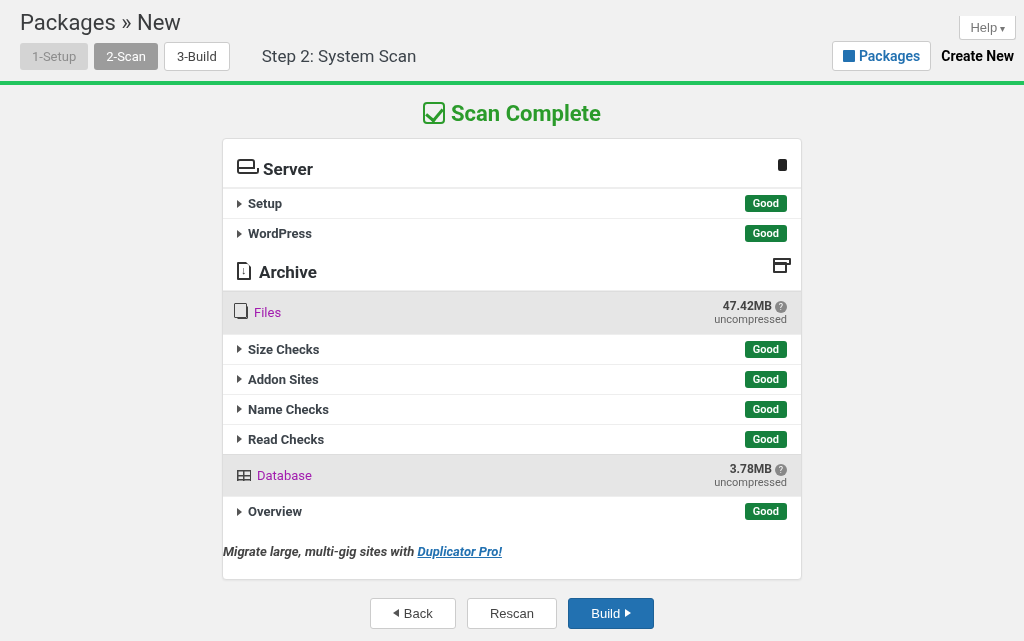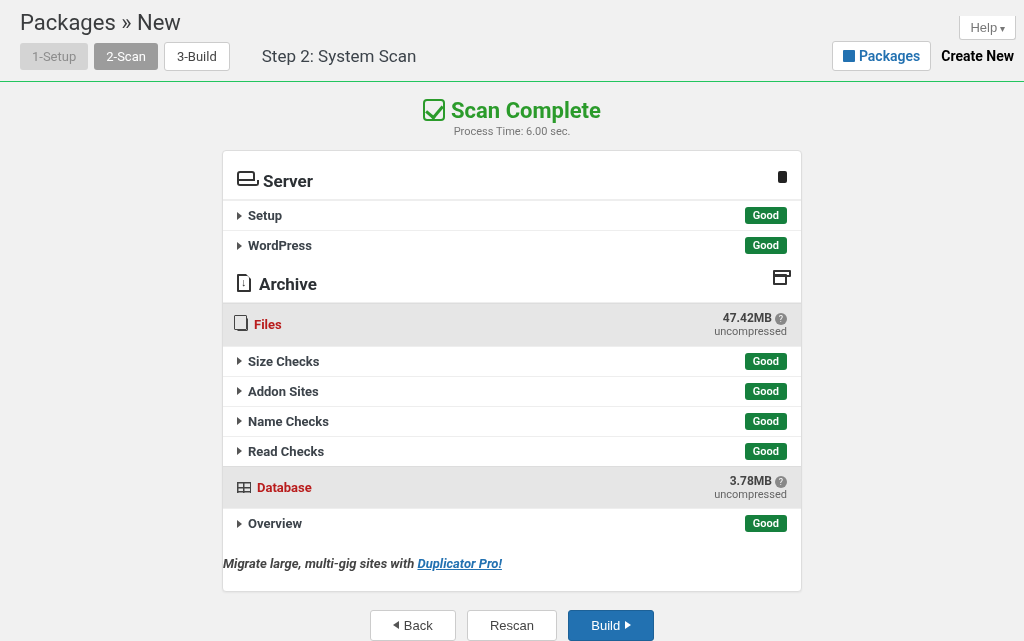--- a/index.html
+++ b/index.html
@@ -2,21 +2,21 @@
 <html><head>
 <meta charset="utf-8">
 <style>
   * { box-sizing: border-box; margin: 0; padding: 0; }
   body { font-family: -apple-system, "Segoe UI", Roboto, Arial, sans-serif; background: #f1f1f1; font-size: 13px; color: #3c434a; width: 1024px; height: 641px; overflow: hidden; }
   .top-right { position: absolute; right: 8px; top: 16px; }
   .help-btn { background: #fff; border: 1px solid #ccc; border-top: none; padding: 4px 10px; color: #777; font-size: 13px; border-radius: 0 0 3px 3px; }
   .help-btn::after { content: ' ▾'; font-size: 10px; }
   .page-head { padding: 10px 20px 6px; }
   .page-head h1 { font-size: 22px; font-weight: 400; color: #3a3c3e; }
-  .toolbar { display: flex; align-items: center; padding: 0 10px 10px 20px; border-bottom: 1px solid #22c55e; }
+  .toolbar { display: flex; align-items: center; padding: 0 10px 10px 20px; border-bottom: 4px solid #22c55e; }
   .step-pill { border-radius: 3px; padding: 6px 12px; margin-right: 6px; font-size: 13px; }
   .step-off { background: #d4d4d4; color: #8d8d8d; }
   .step-on { background: #9c9c9c; color: #fff; }
   .step-plain { background: #fff; border:1px solid #ccc; color:#444; }
   .step-title { font-size: 17px; margin-left: 26px; color:#3c434a; }
   .spacer { flex: 1; }
   .pkg-link { background:#fff; border:1px solid #ccc; border-radius:3px; padding:6px 10px; margin-right:10px; color:#2271b1; font-weight:600; font-size:14px; }
   .pkg-icon { display:inline-block; width:12px; height:12px; background:#2271b1; margin-right:4px; border-radius:1px; vertical-align:-1px; }
   .create-link { font-weight:700; color:#000; font-size:14px; }
   .scan-head { text-align:center; margin-top:16px; }
@@ -36,21 +36,21 @@
   .archive-icon::before{ content:''; position:absolute; right:-2px; top:-2px; width:0; height:0; border-left:5px solid transparent; border-top:5px solid #fff; }
   .archive-icon::after { content:'↓'; position:absolute; left:2px; top:0; font-size:11px; font-weight:700; color:#333; }
   .box-icon { display:inline-block; width:14px; height:11px; border:2px solid #333; border-radius:1px; position:relative; }
   .box-icon::after { content:''; position:absolute; left:-2px; top:-6px; width:14px; height:3px; border:2px solid #333; border-radius:1px; }
   .row { display:flex; align-items:center; padding:6px 14px; border-top:1px solid #eee; }
   .row:first-of-type { border-top:none; }
   .row .label { font-weight:700; color:#3c434a; }
   .caret { display:inline-block; width:0; height:0; border-top:4px solid transparent; border-bottom:4px solid transparent; border-left:5px solid #555; margin-right:6px; }
   .badge { margin-left:auto; background:#15803d; color:#fff; font-size:11px; padding:2px 8px; border-radius:3px; font-weight:600; }
   .subhead { background:#e6e6e6; display:flex; align-items:center; padding:7px 14px; border-top:1px solid #ddd; }
-  .subhead .st { font-weight:700; color:#b91c1c; }
+  .subhead .st { font-weight:400; color:#a21caf; }
   .sub-icon { margin-right:6px; }
   .copy-icon { display:inline-block; position:relative; width:11px; height:13px; border:1.5px solid #444; border-radius:1px; }
   .copy-icon::after { content:''; position:absolute; left:-4px; top:-4px; width:11px; height:13px; border:1.5px solid #444; border-radius:1px; background:#e6e6e6; }
   .grid-icon { display:inline-block; width:14px; height:11px; background:linear-gradient(#444 0 0) 0 0/100% 1.5px no-repeat, linear-gradient(#444 0 0) 0 50%/100% 1.5px no-repeat, linear-gradient(#444 0 0) 0 100%/100% 1.5px no-repeat, linear-gradient(#444 0 0) 0 0/1.5px 100% no-repeat, linear-gradient(#444 0 0) 50% 0/1.5px 100% no-repeat, linear-gradient(#444 0 0) 100% 0/1.5px 100% no-repeat; }
   .meta { margin-left:auto; text-align:right; color:#666; font-size:11px; line-height:1.2; }
   .meta .sz { font-weight:700; color:#444; font-size:12px; }
   .info-dot { display:inline-block; width:12px; height:12px; background:#888; color:#fff; border-radius:50%; font-size:9px; text-align:center; line-height:12px; margin-left:3px; }
   .promo { text-align:left; font-style:italic; font-weight:700; color:#444; padding:18px 0 10px; font-size:13px; }
   .promo a { color:#2271b1; text-decoration:underline; }
   .footer-btns { text-align:center; margin:18px 0 0; }
@@ -76,21 +76,20 @@
   <span class="step-pill step-on">2-Scan</span>
   <span class="step-pill step-plain">3-Build</span>
   <span class="step-title">Step 2: System Scan</span>
   <span class="spacer"></span>
   <a class="pkg-link"><span class="pkg-icon"></span><span>Packages</span></a>
   <a class="create-link">Create New</a>
 </div>
 
 <div class="scan-head">
   <div class="scan-title"><span class="check-icon"></span><span>Scan Complete</span></div>
-  <div class="proc-time">Process Time: 6.00 sec.</div>
 </div>
 
 <div class="card">
 
   <div class="sec-block">
     <div class="sec-head">
       <span class="sec-icon server-icon"></span>
       <span class="sec-title">Server</span>
       <span class="sec-right lock-dot"></span>
     </div>

